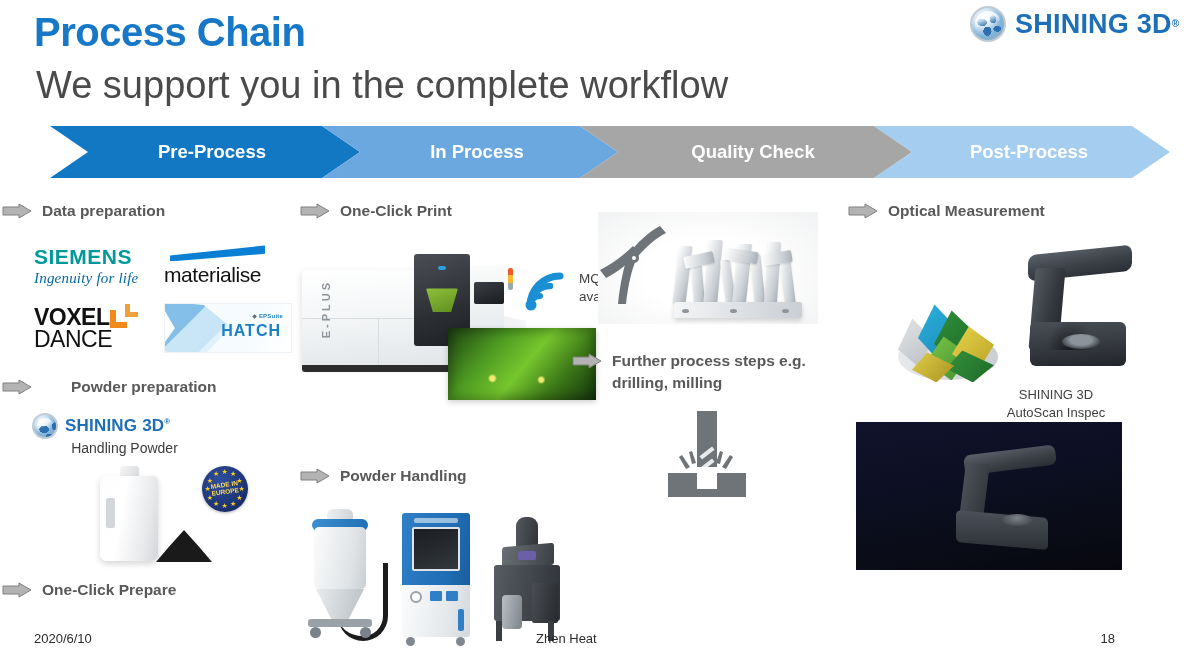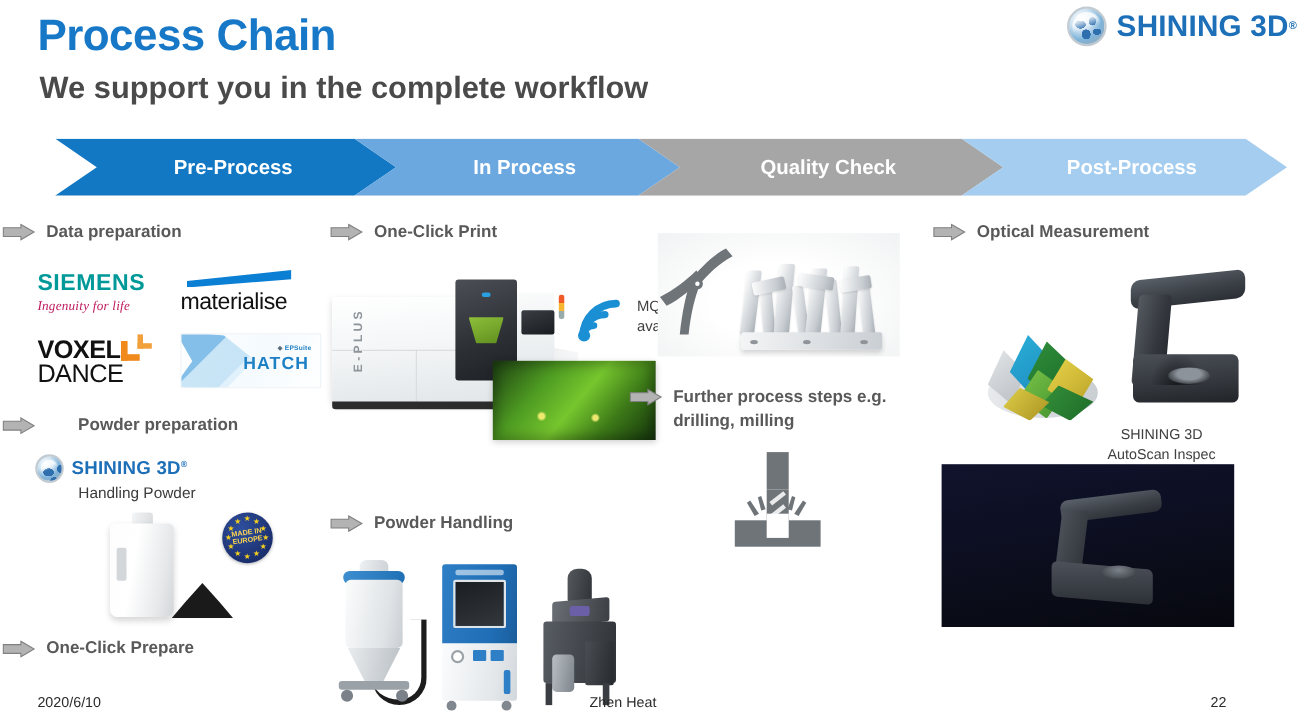--- a/index.html
+++ b/index.html
@@ -12,21 +12,21 @@
   }
 
   
   #slide-title {
     position: absolute; left: 34px; top: 10px;
     font-size: 40px; font-weight: bold; color: #1878c8;
     letter-spacing: -0.5px;
   }
   #slide-subtitle {
     position: absolute; left: 36px; top: 64px;
-    font-size: 28px; color: #4a4a4a; font-weight: bold; text-align: right;
+    font-size: 38px; color: #4a4a4a; font-weight: normal; text-align: right;
   }
 
   
   #brand-logo {
     position: absolute; right: 12px; top: 6px;
     display: flex; align-items: center; gap: 9px;
   }
   .globe {
     width: 36px; height: 36px; border-radius: 50%;
     background: radial-gradient(circle at 34% 30%, #ffffff 0%, #cfe3f2 32%, #7fb4da 60%, #9aa7b0 100%);
@@ -95,21 +95,21 @@
   #col-4 { left: 848px; width: 340px; }
 
   
   #partner-grid {
     margin-top: 18px; margin-left: 32px;
     display: grid; grid-template-columns: 118px 130px; grid-gap: 10px 12px;
   }
   .logo-box { height: 52px; display:flex; flex-direction:column; justify-content:center; }
 
   .siemens-name { font-size: 21px; font-weight: bold; color:#009999; letter-spacing:.5px; font-family:"Liberation Sans",sans-serif;}
-  .siemens-tag { font-size: 12px; color:#be185d; font-style: italic; font-family:"Liberation Serif",serif; margin-top:1px; letter-spacing:.2px;}
+  .siemens-tag { font-size: 15px; color:#0369a1; font-style: italic; font-family:"Liberation Serif",serif; margin-top:1px; letter-spacing:.2px;}
 
   .mat-bar { width: 95px; height: 16px; margin-left:6px;
     background:#0b7fd4; clip-path: polygon(0 62%, 100% 0, 100% 52%, 0 100%); }
   .mat-name { font-size: 21px; color:#111; margin-top:2px; letter-spacing:-.4px;}
 
   .voxel-row { display:flex; align-items:flex-start; }
   .voxel-word { font-size: 23px; font-weight: bold; color:#111; letter-spacing:-.5px; }
   .voxel-marks { position:relative; width: 30px; height: 26px; margin-left:1px; }
   .vm { position:absolute; }
   .vm-a { left:0; top:6px; width:17px; height:18px; border-left:6px solid #f08a1d; border-bottom:6px solid #f08a1d; }
@@ -642,14 +642,14 @@
     <div class="arm2"></div>
     <div class="post2"></div>
     <div class="base2"></div>
     <div class="plate2"></div>
   </div>
 </div>
 
 <div id="footer">
   <span class="foot" id="foot-date">2020/6/10</span>
   <span class="foot" id="foot-author">Zhen Heat</span>
-  <span class="foot" id="foot-page">22</span>
+  <span class="foot" id="foot-page">18</span>
 </div>
 
 </body></html>

